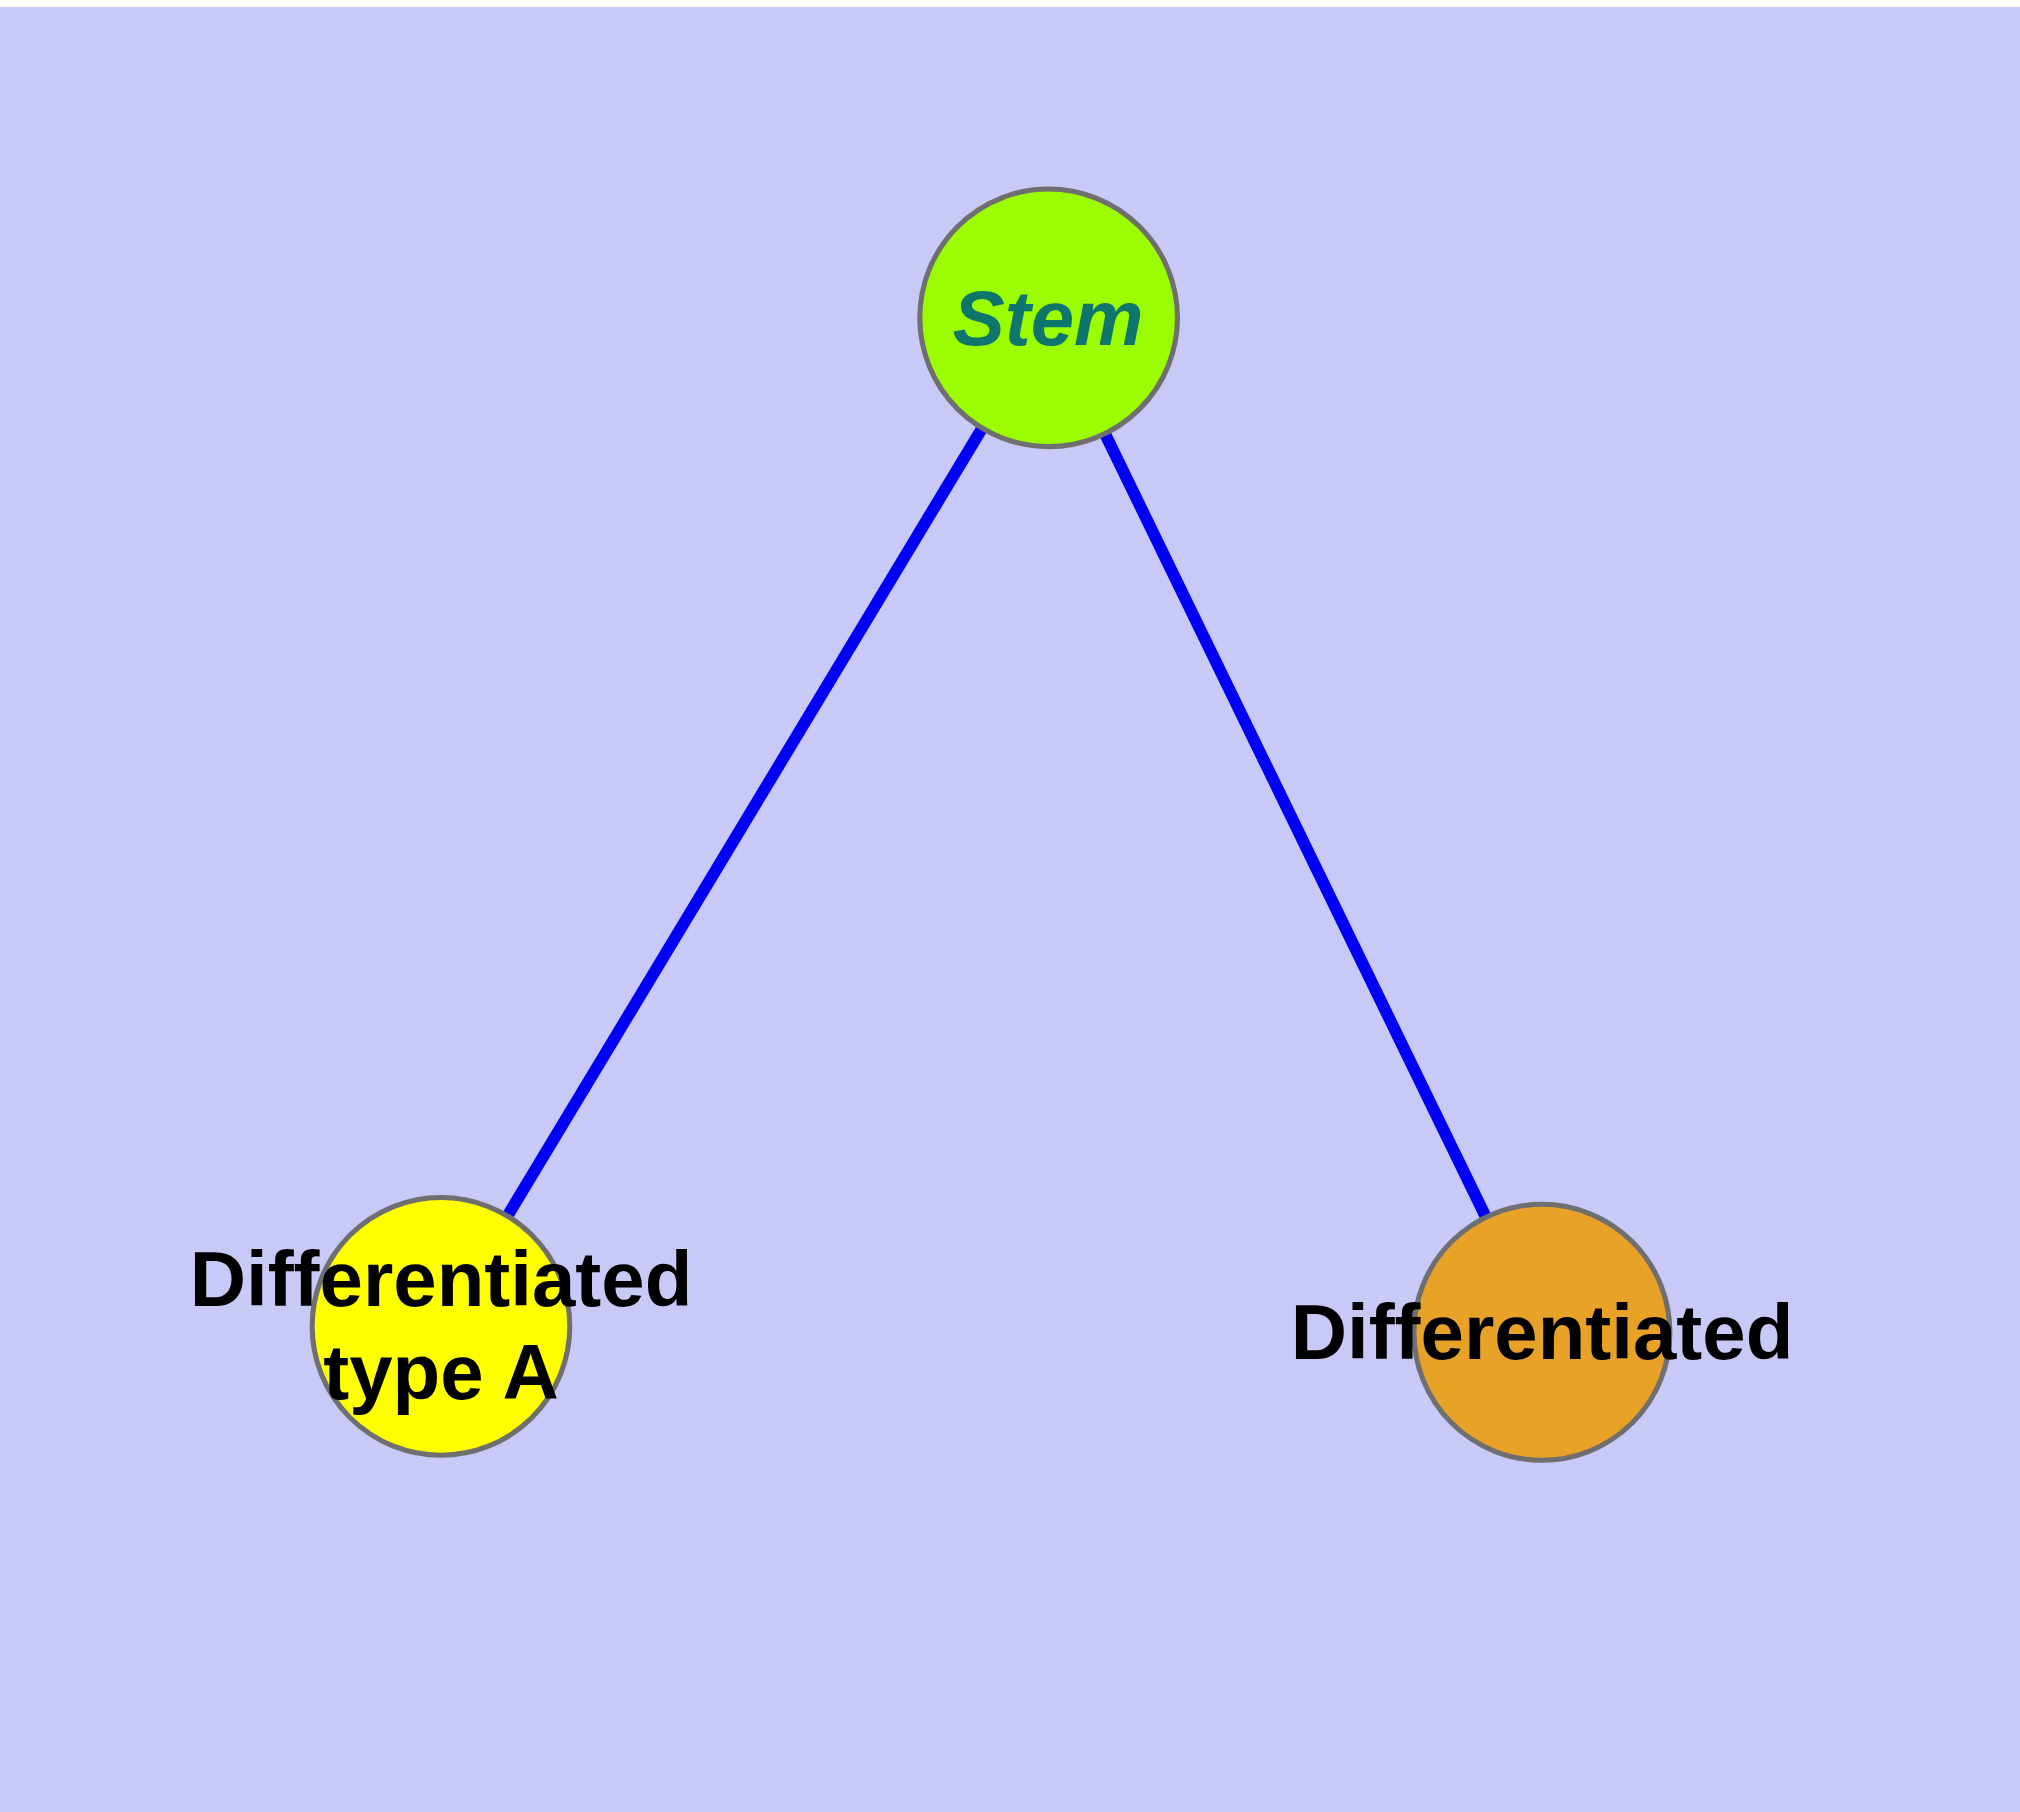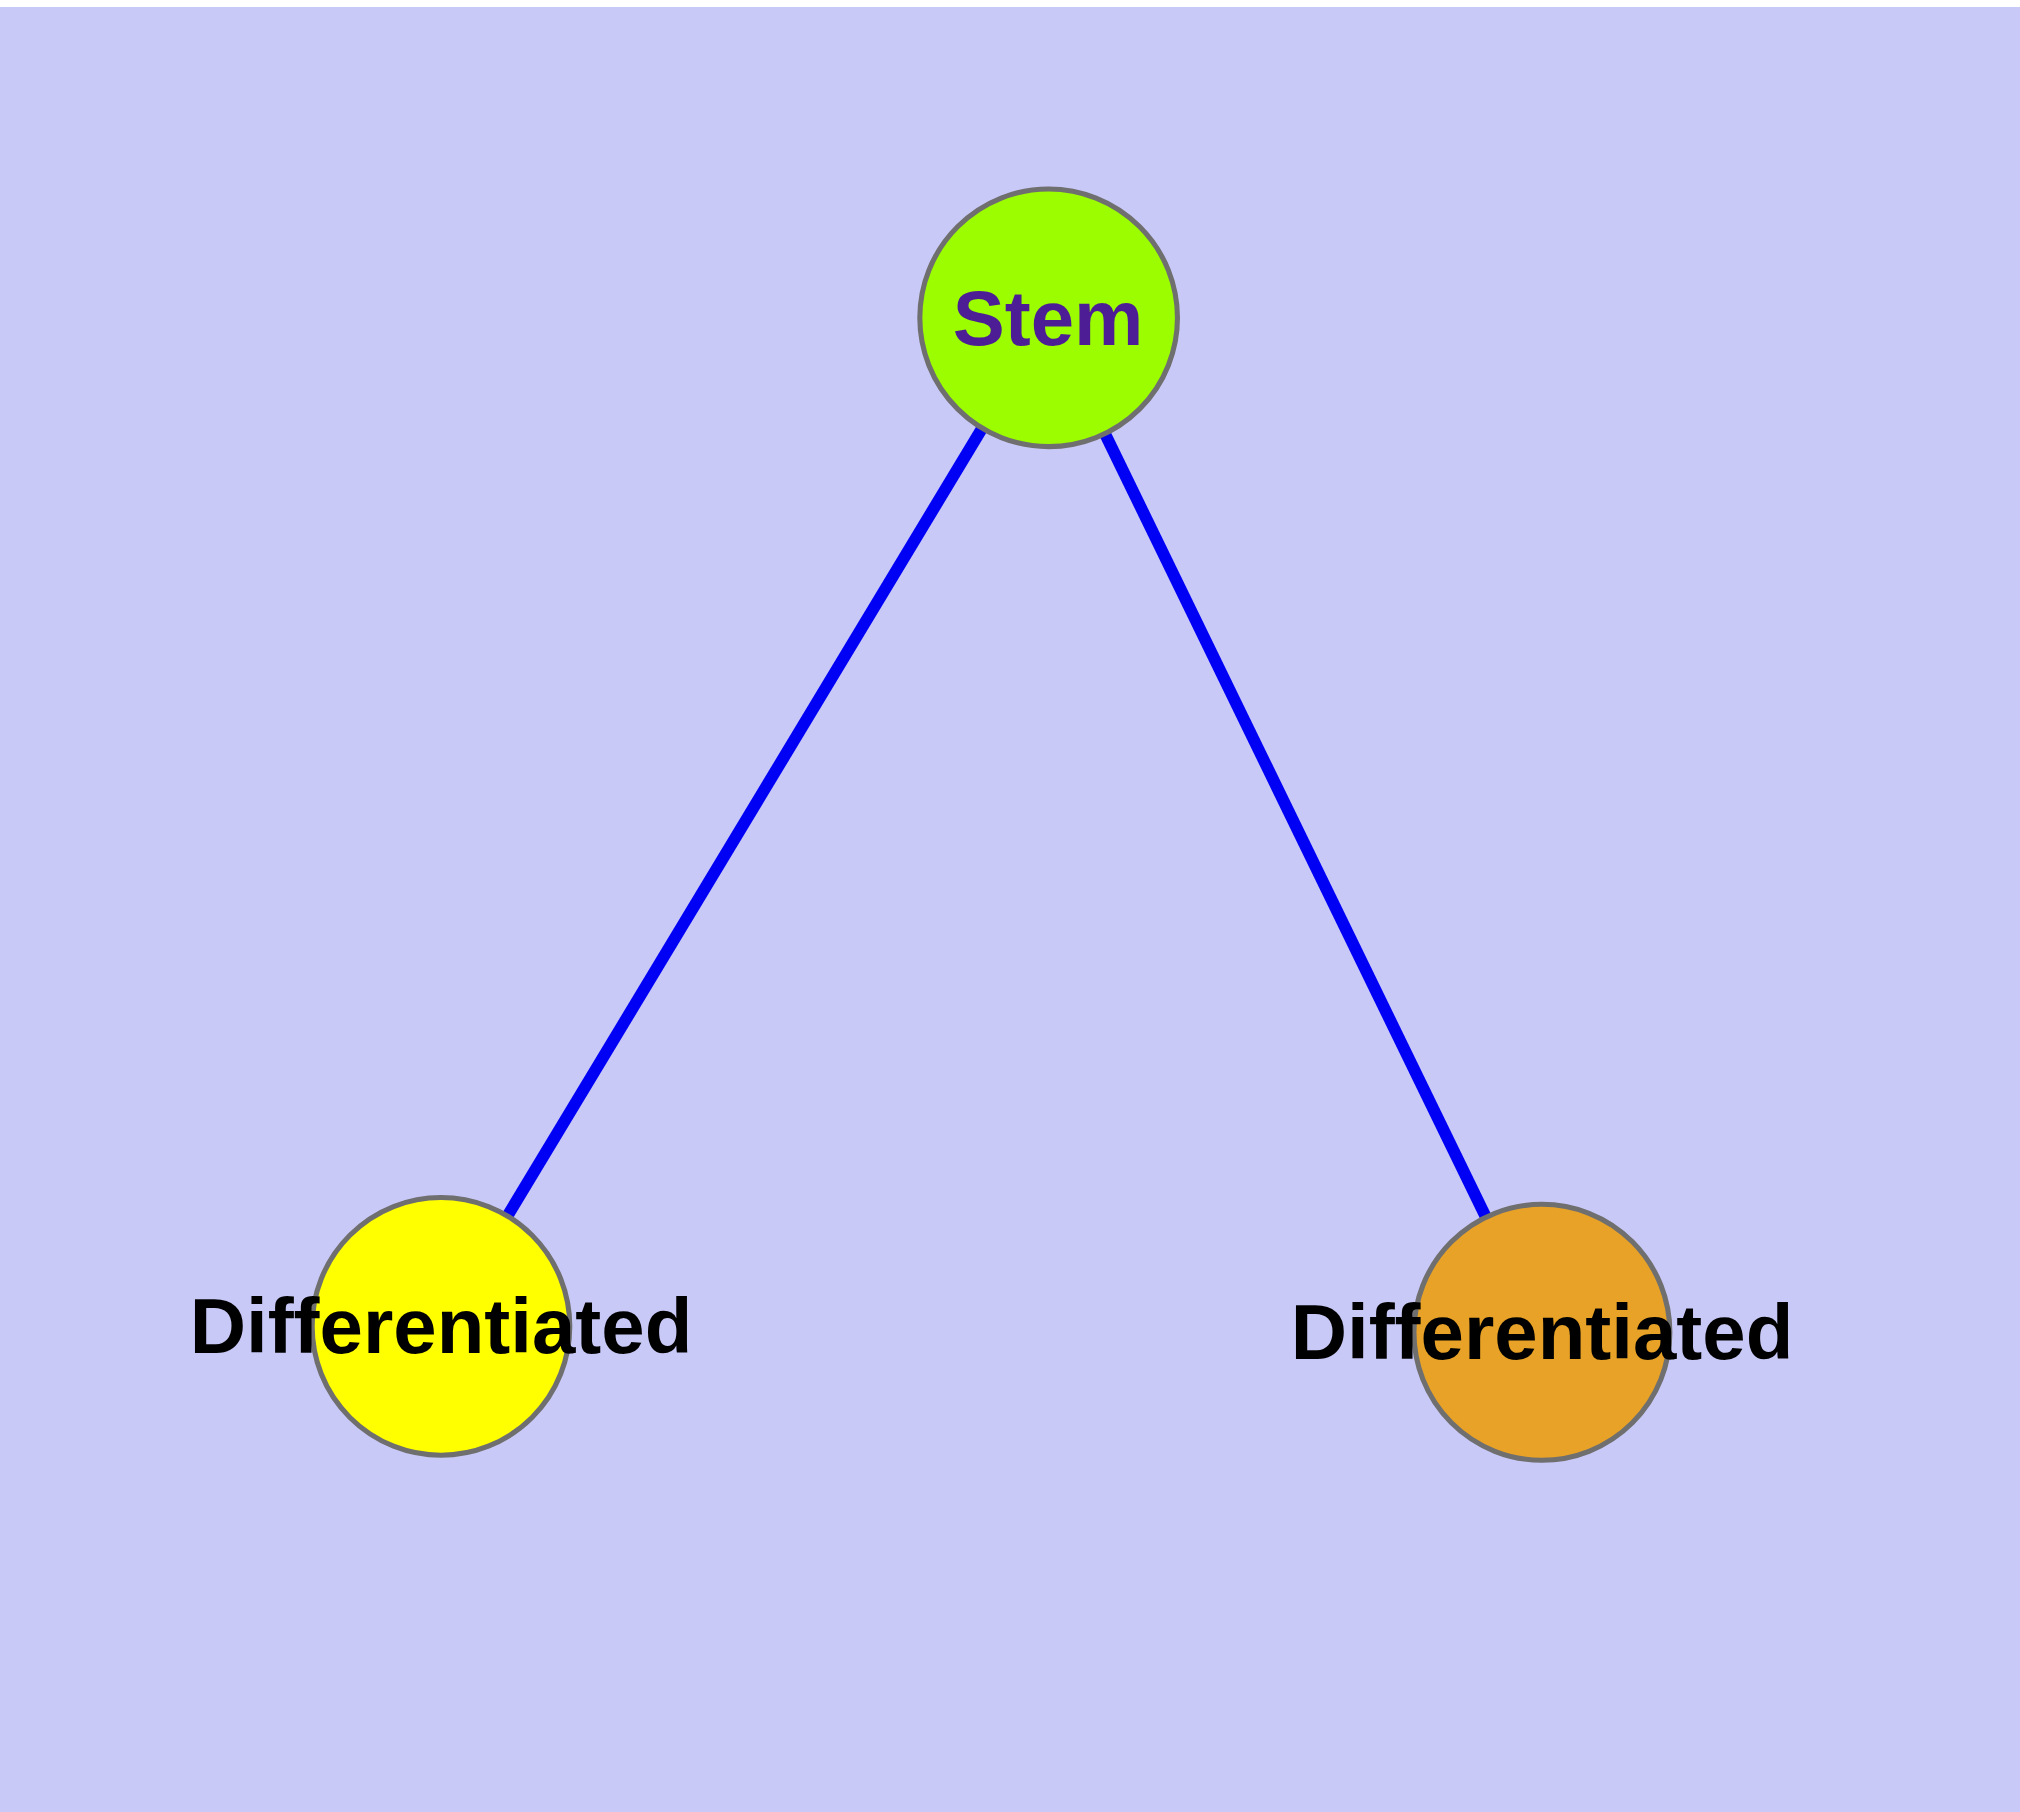--- a/index.html
+++ b/index.html
@@ -47,24 +47,25 @@
 <div id="stage">
   <div id="panel" style="background: rgb(201, 201, 248);"></div>
   <svg id="graph" width="2021" height="1812" viewBox="0 0 2384 2138">
       <line x1="1237" y1="375" x2="520" y2="1565" stroke="#0000f5" stroke-width="14"></line>
       <line x1="1237" y1="375" x2="1819" y2="1572" stroke="#0000f5" stroke-width="14"></line>
       <circle cx="1237" cy="375" r="152" fill="#9bfd00" stroke="#6f6f6f" stroke-width="6"></circle>
       <circle cx="520" cy="1565" r="152" fill="#ffff00" stroke="#6f6f6f" stroke-width="6"></circle>
       <circle cx="1819" cy="1572" r="151" fill="#e8a227" stroke="#6f6f6f" stroke-width="6"></circle>
     </svg>
   <div id="labels">
-      <div class="node-label" style="left: 1048px; top: 318px; color: #4c1d95;">
+      <div class="node-label" style="left: 1048px; top: 318px; color: #0f766e; font-style: italic;">
         <div>Stem</div>
       </div>
       <div class="node-label" style="left: 441px; top: 1326px; color: rgb(0, 0, 0);">
         <div>Differentiated</div>
+        <div>type A</div>
       </div>
       <div class="node-label" style="left: 1542px; top: 1332px; color: rgb(0, 0, 0);">
         <div>Differentiated</div>
       </div>
     </div>
 </div>
 
 
 </body></html>

